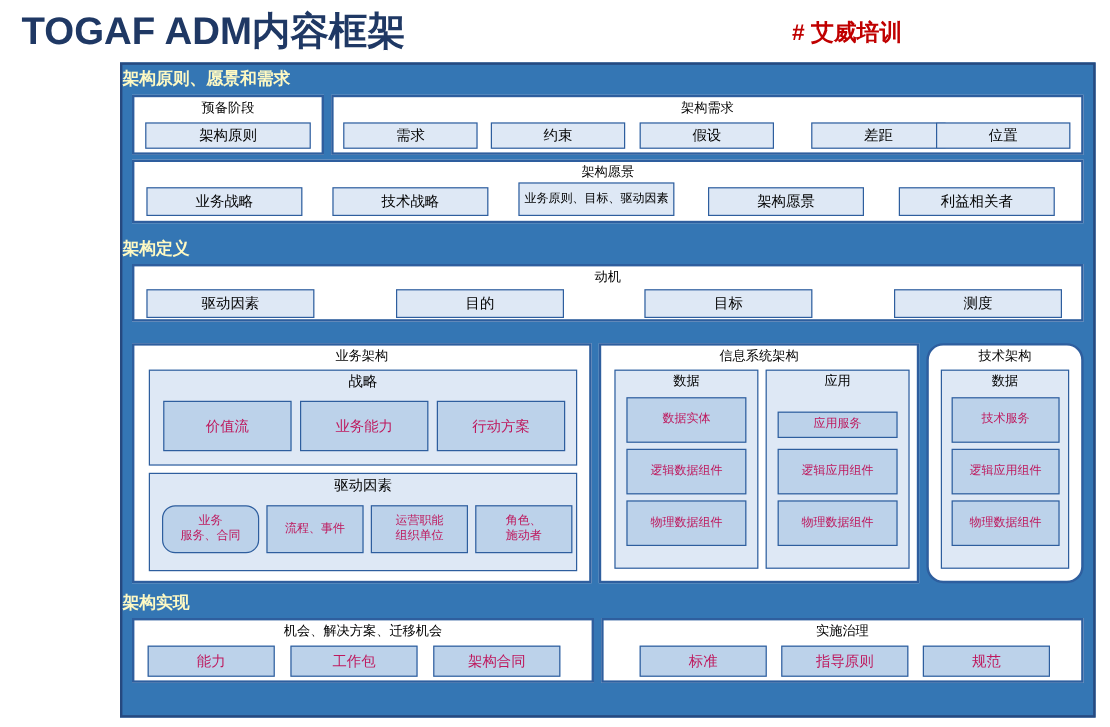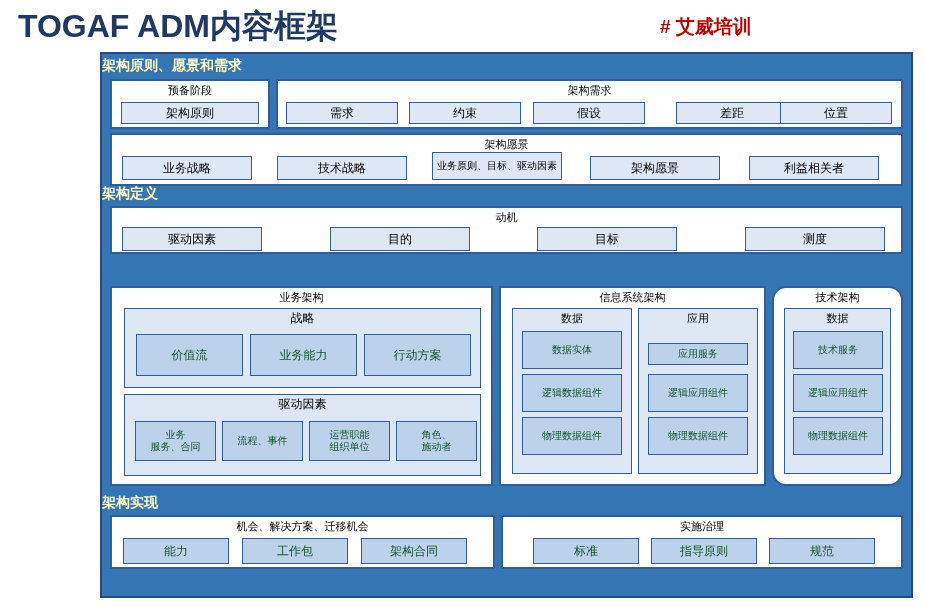--- a/index.html
+++ b/index.html
@@ -48,42 +48,42 @@
     background:#DEE8F5;border:1.5px solid #2E5E9E;box-sizing:border-box;
     display:flex;align-items:center;justify-content:center;text-align:center;
     font-size:12px;color:#000;line-height:13px;
   }
   .chip.small{font-size:10px;line-height:12px;}
 
   
   .chip2{
     background:#BCD2EA;border:1.5px solid #2E5E9E;box-sizing:border-box;
     display:flex;align-items:center;justify-content:center;text-align:center;
-    font-size:12px;color:#14532d;line-height:13px;
+    font-size:12px;color:#be185d;line-height:13px;
   }
   .chip2.small{font-size:10px;line-height:12px;}
 
   
   .group{
     background:#DEE8F5;border:1.5px solid #2E5E9E;box-sizing:border-box;
     position:relative;
   }
   .group-title{
     text-align:center;font-size:12px;color:#000;line-height:15px;padding-top:2px;
   }
   .group-title.sm{font-size:11px;line-height:14px;}
 
   
   .sec1{position:absolute;left:0;top:0;width:809px;}
   .p-prelim{position:absolute;left:8px;top:25px;width:160px;height:50px;}
   .p-req{position:absolute;left:174px;top:25px;width:627px;height:50px;}
   .p-vision{position:absolute;left:8px;top:79px;width:793px;height:53px;}
 
   
-  .sec2{position:absolute;left:0;top:128px;width:809px;}
+  .sec2{position:absolute;left:0;top:142px;width:809px;}
   .p-motiv{position:absolute;left:8px;top:24px;width:793px;height:48px;}
 
   
   .sec3{position:absolute;left:0;top:232px;width:809px;}
   .p-biz{position:absolute;left:8px;top:0px;width:383px;height:200px;}
   .p-is{position:absolute;left:397px;top:0px;width:267px;height:200px;}
   .p-tech{position:absolute;left:670px;top:0px;width:131px;height:200px;border-radius:14px;}
 
   
   .sec4{position:absolute;left:0;top:437px;width:809px;}
@@ -148,21 +148,21 @@
 
         <div class="group" style="position:absolute;left:12px;top:20px;width:357px;height:80px;">
           <div class="group-title">战略</div>
           <div class="chip2" style="position:absolute;left:11px;top:25px;width:107px;height:42px;">价值流</div>
           <div class="chip2" style="position:absolute;left:125px;top:25px;width:107px;height:42px;">业务能力</div>
           <div class="chip2" style="position:absolute;left:239px;top:25px;width:107px;height:42px;">行动方案</div>
         </div>
 
         <div class="group" style="position:absolute;left:12px;top:106px;width:357px;height:82px;">
           <div class="group-title">驱动因素</div>
-          <div class="chip2 small" style="position:absolute;left:10px;top:26px;width:81px;height:40px;white-space:pre-line;">业务
+          <div class="chip2 small" style="position:absolute;left:10px;top:26px;width:81px;height:40px;white-space:pre-line;border-radius:11px;">业务
 服务、合同</div>
           <div class="chip2 small" style="position:absolute;left:97px;top:26px;width:81px;height:40px;white-space:pre-line;">流程、事件</div>
           <div class="chip2 small" style="position:absolute;left:184px;top:26px;width:81px;height:40px;white-space:pre-line;">运营职能
 组织单位</div>
           <div class="chip2 small" style="position:absolute;left:271px;top:26px;width:81px;height:40px;white-space:pre-line;">角色、
 施动者</div>
         </div>
       </div>
 
       <div class="wpanel p-is">

